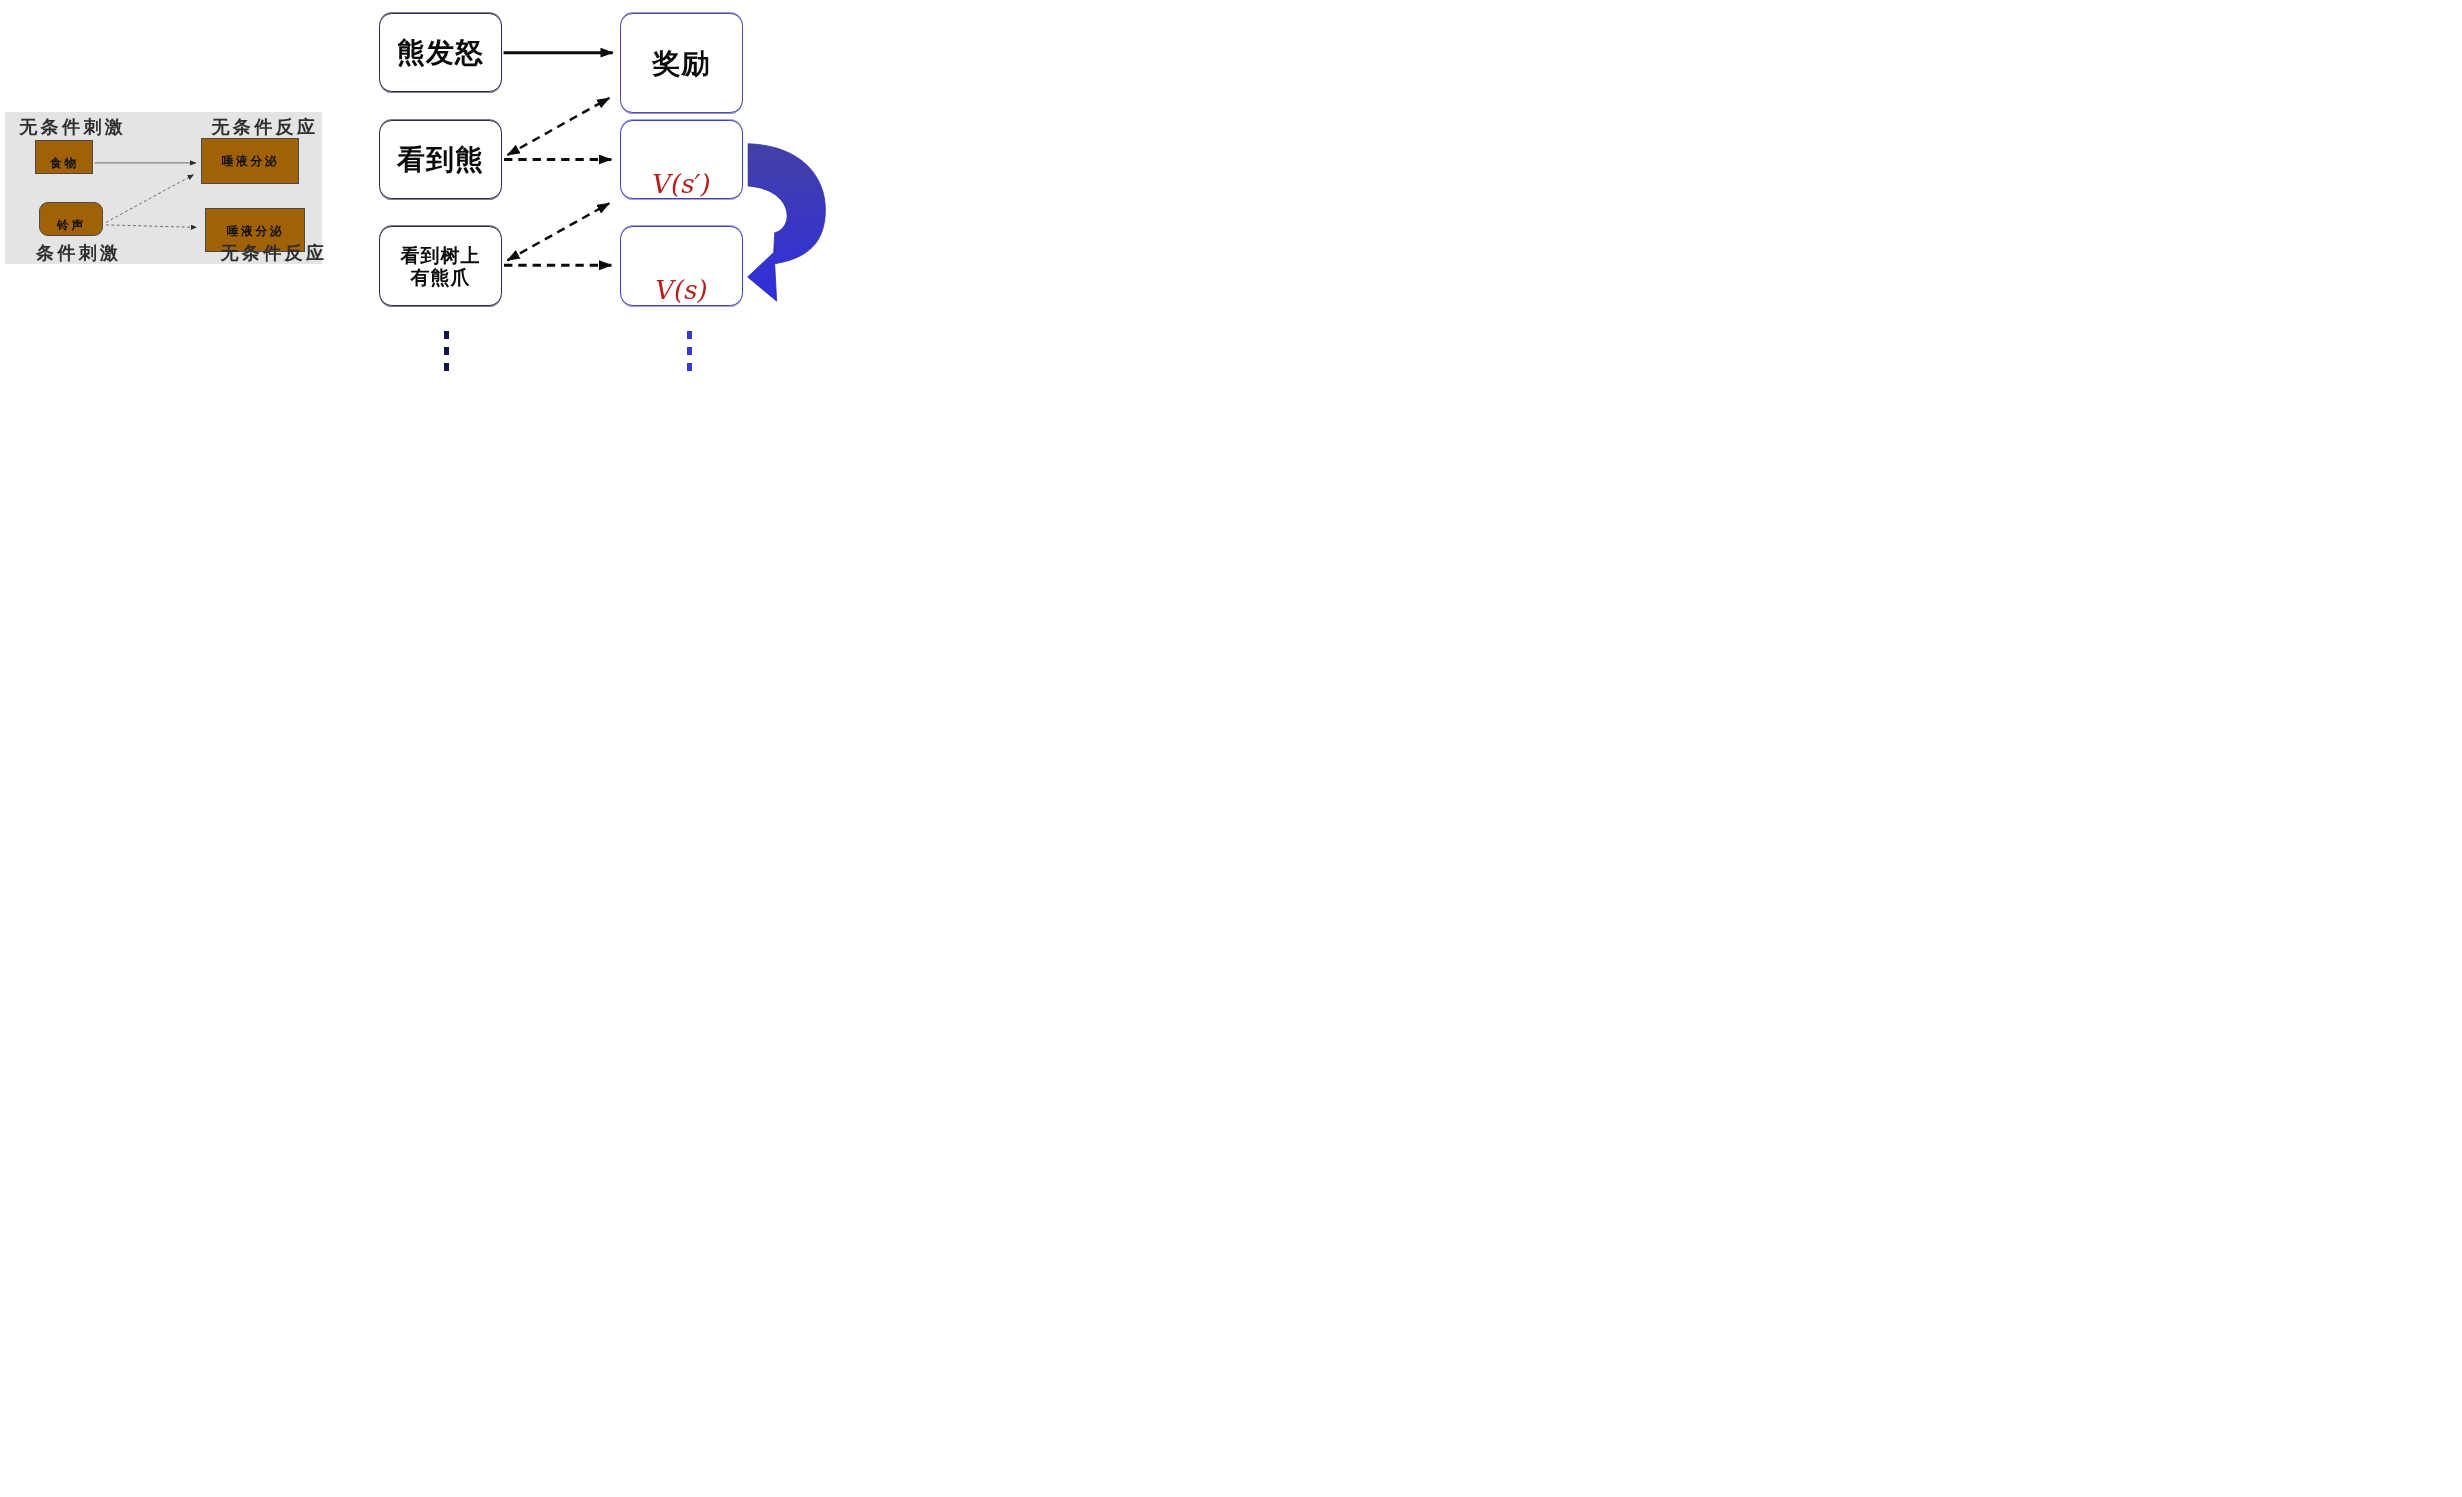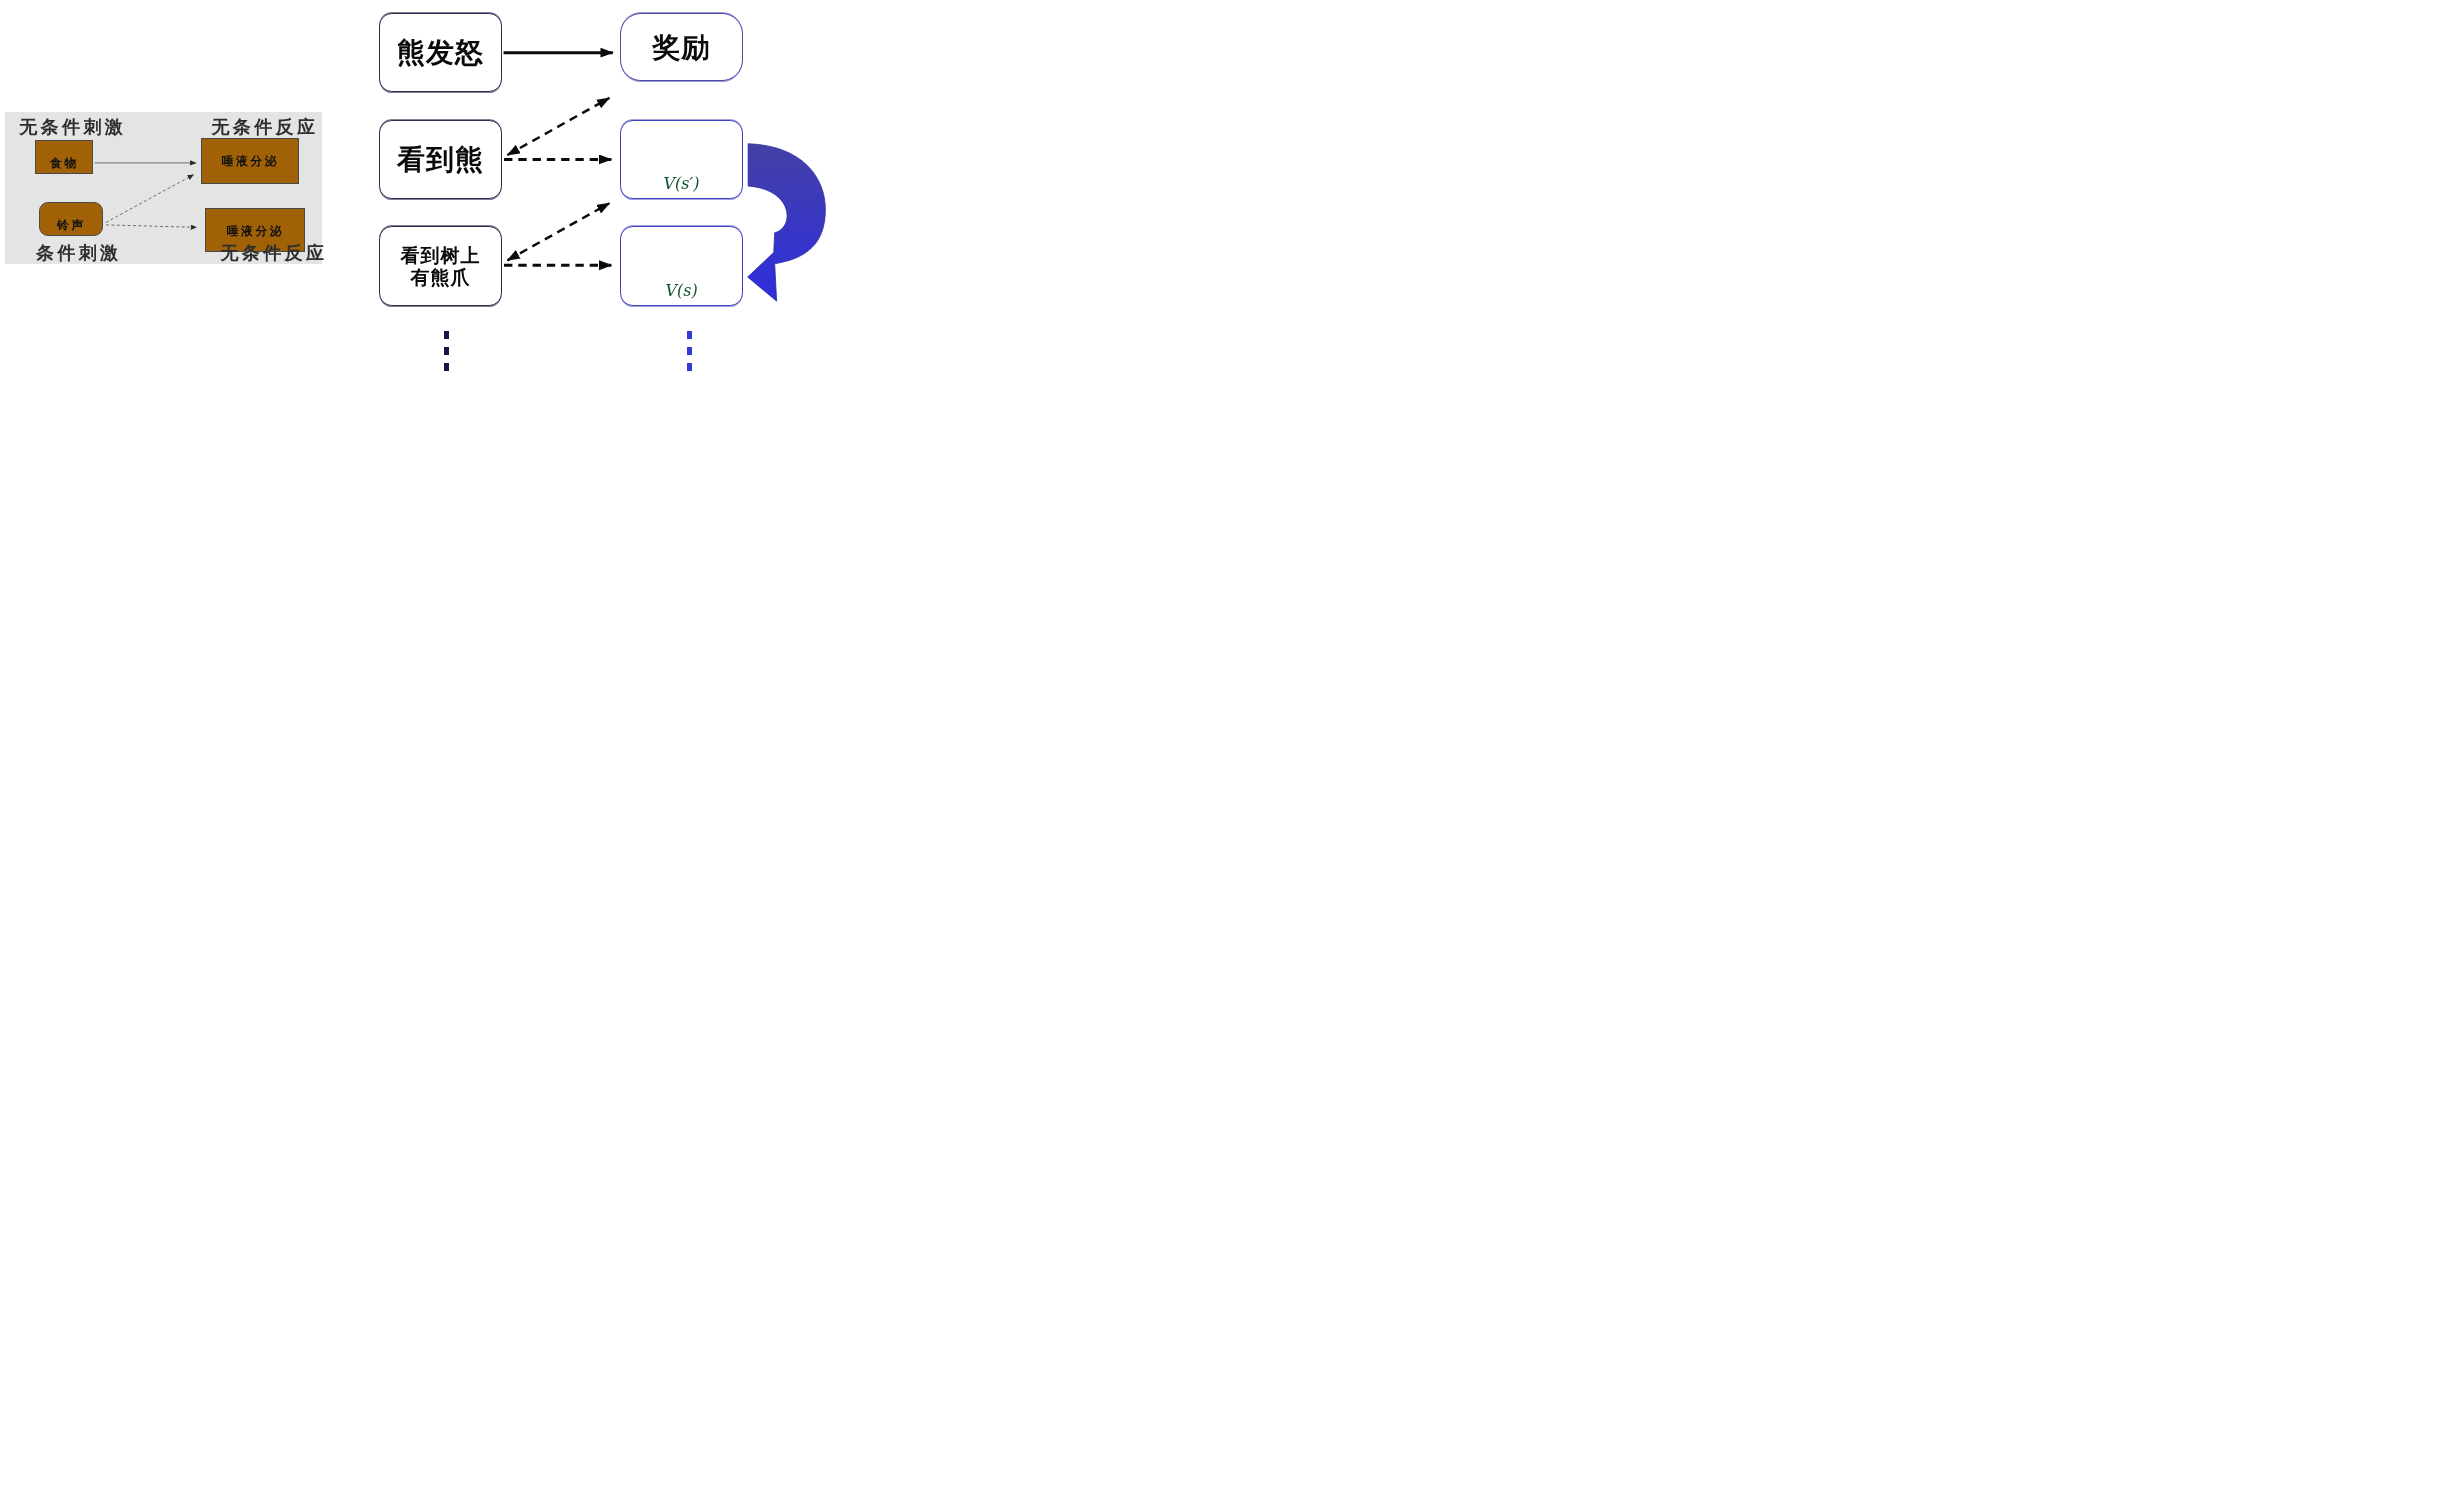--- a/index.html
+++ b/index.html
@@ -21,23 +21,23 @@
   .box-saliva2{left:200px;top:96px;width:100px;height:44px;}
 
   
   .rbox{position:absolute;width:123px;height:79px;background:#fff;border-radius:12.8px;
         display:flex;align-items:center;justify-content:center;text-align:center;box-sizing:border-box;}
   .rbox.dark{border:1.5px solid #2d2a50;box-shadow:0 1.5px 0 -0.5px rgba(25,22,60,.55), 0 -1.5px 0 -0.5px rgba(25,22,60,.55);}
   .rbox.blue1{border:1.5px solid #4949ae;box-shadow:0 1.5px 0 -0.5px rgba(50,50,150,.5), 0 -1.5px 0 -0.5px rgba(50,50,150,.5);}
   .rbox.blue2{border:1.5px solid #4040c4;box-shadow:0 1.5px 0 -0.5px rgba(55,55,180,.45), 0 -1.5px 0 -0.5px rgba(55,55,180,.45);}
   .cjk{font-family:"DejaVu Serif", serif;font-weight:700;font-size:28px;color:#0a0a0a;letter-spacing:1px;line-height:1.18;}
   .cjk.small{font-size:19px;}
-  .math{font-family:"DejaVu Serif", serif;font-style:italic;font-size:16px;color:#14532d;margin-top:48px;}
+  .math{font-family:"DejaVu Serif", serif;font-style:italic;font-size:26px;color:#b91c1c;margin-top:48px;}
   .b-bear{left:379px;top:13.3px;}
-  .b-reward{left:620px;top:13.3px;height:68px;border-radius:21px;}
+  .b-reward{left:620px;top:13.3px;height:100px;}
   .b-seebear{left:379px;top:120px;}
   .b-vnext{left:620px;top:120px;}
   .b-claw{left:379px;top:226px;height:80px;}
   .b-v{left:620px;top:226px;height:80px;}
 
   
   .dots{position:absolute;display:flex;flex-direction:column;gap:7.4px;}
   .dots span{display:block;width:5.4px;height:8.4px;}
   .dots-left{left:444px;top:331px;}
   .dots-left span{background:#141450;}

